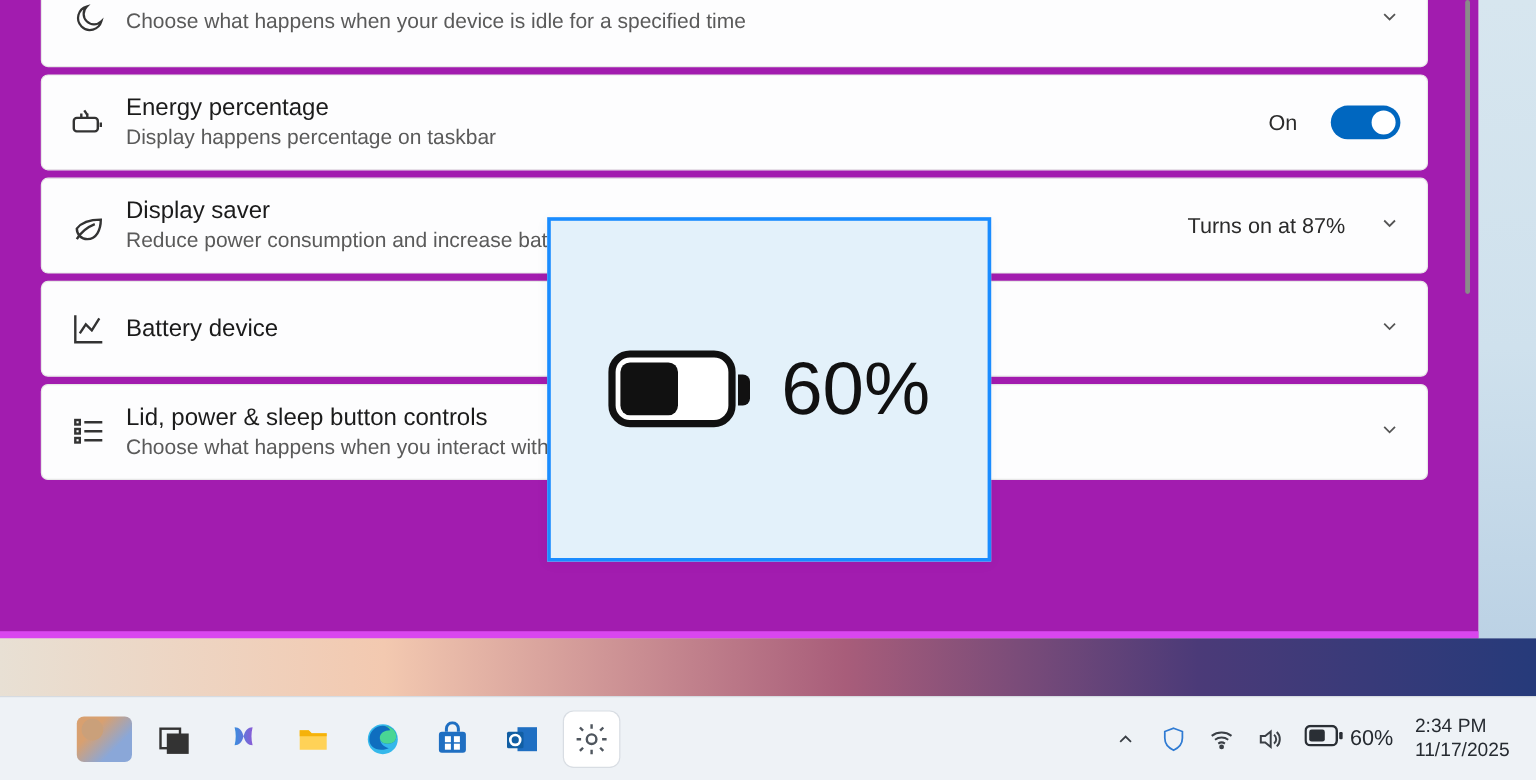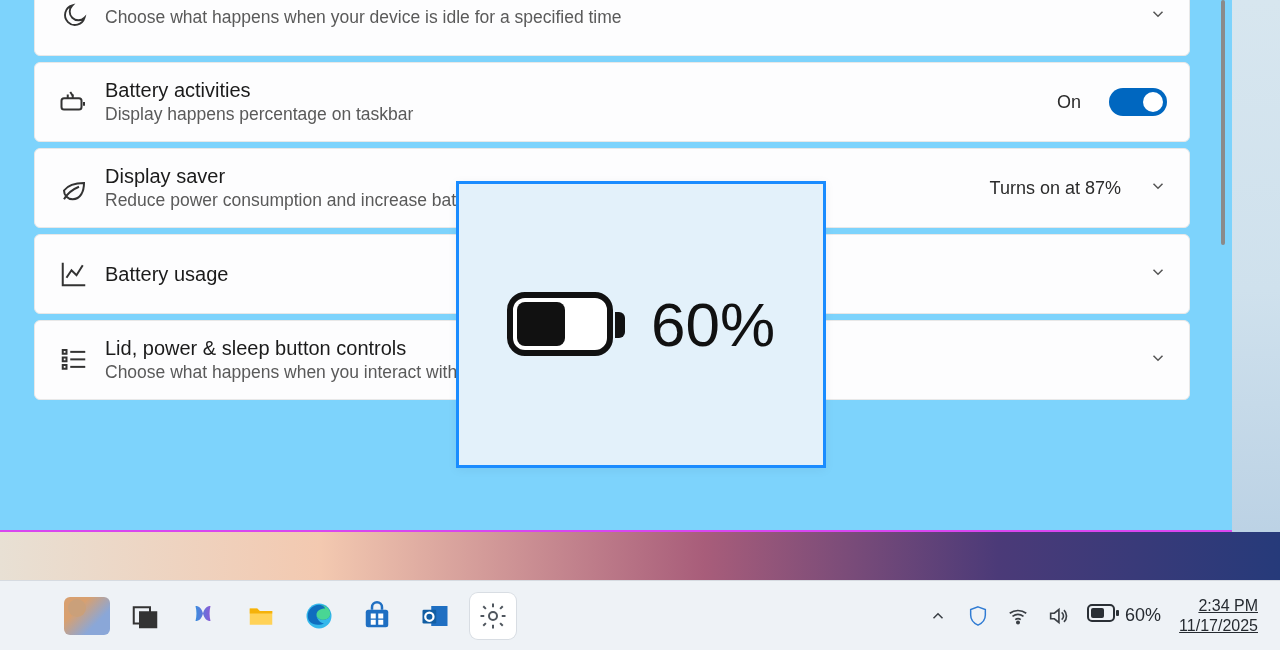--- a/index.html
+++ b/index.html
@@ -3,22 +3,22 @@
 <meta charset="utf-8">
 <style>
   * { box-sizing: border-box; margin: 0; padding: 0; font-family: "Segoe UI", sans-serif; }
   body { width: 1280px; height: 650px; overflow: hidden; position: relative; background: #fff; }
 
   .settings-window {
     position: absolute;
     left: 0; top: 0;
     width: 1232px;
     height: 532px;
-    background: #7dd3fc;
-    border-bottom: 2px solid #d946ef;
+    background: #a21caf;
+    border-bottom: 6px solid #d946ef;
     overflow: hidden;
   }
   .scroll-area {
     position: absolute;
     left: 0; top: -24px;
     width: 1216px;
     padding: 0 26px 0 34px;
   }
   .card {
     background: #fdfdfe;
@@ -79,21 +79,21 @@
   .task-left { display:flex; align-items:center; gap:12px; padding-left:64px;}
   .task-icon {
     width:46px;height:46px;border-radius:8px;display:flex;align-items:center;justify-content:center;
     position:relative;
   }
   .task-icon.active { background:#fff; box-shadow: 0 0 0 1px #d8dde3;}
   .task-icon svg, .task-icon .glyph { width:30px;height:30px;}
   .spacer { flex:1; }
   .systray { display:flex; align-items:center; gap:18px; padding-right:22px; color:#262b31; font-size:18px;}
   .systray .icon { width:22px; height:22px; display:flex;align-items:center;justify-content:center;}
-  .clock { text-align:right; line-height:1.25; font-size:16px;text-decoration:underline;}
+  .clock { text-align:left; line-height:1.25; font-size:16px;}
   .battery-tray { display:flex; align-items:center; gap:6px; font-size:18px;}
 
   
   .overlay {
     position:absolute;
     left:456px; top:181px;
     width:370px; height:287px;
     background:#e3f1fa;
     border: 3px solid #1a8cff;
     display:flex; align-items:center; justify-content:center;
@@ -155,21 +155,21 @@
     <div class="card">
       <div class="icon-slot">
         <svg viewBox="0 0 24 24" width="30" height="30" fill="none" stroke="#333" stroke-width="1.6">
             <rect x="2" y="9" width="16" height="9" rx="2"></rect>
             <path d="M20 12v3"></path>
             <path d="M7 9V6m4 3V6"></path>
             <path d="M9 4l2 3"></path>
           </svg>
       </div>
       <div class="text-col">
-        <div class="title">Battery activities</div>
+        <div class="title">Energy percentage</div>
         <div class="sub">Display happens percentage on taskbar</div>
       </div>
       <div class="right">
         <span>On</span>
         <div class="toggle"></div>
       </div>
     </div>
 
     <div class="card">
       <div class="icon-slot">
@@ -193,21 +193,21 @@
     </div>
 
     <div class="card">
       <div class="icon-slot">
         <svg viewBox="0 0 24 24" width="30" height="30" fill="none" stroke="#333" stroke-width="1.6">
             <path d="M3 3v18h18"></path>
             <path d="M6 15l4-6 4 4 5-8"></path>
           </svg>
       </div>
       <div class="text-col">
-        <div class="title">Battery usage</div>
+        <div class="title">Battery device</div>
       </div>
       <div class="right">
         <span class="chev">
           <svg viewBox="0 0 24 24" fill="none" stroke="#555" stroke-width="2">
               <path d="M6 9l6 6 6-6"></path>
             </svg>
         </span>
       </div>
     </div>
 

